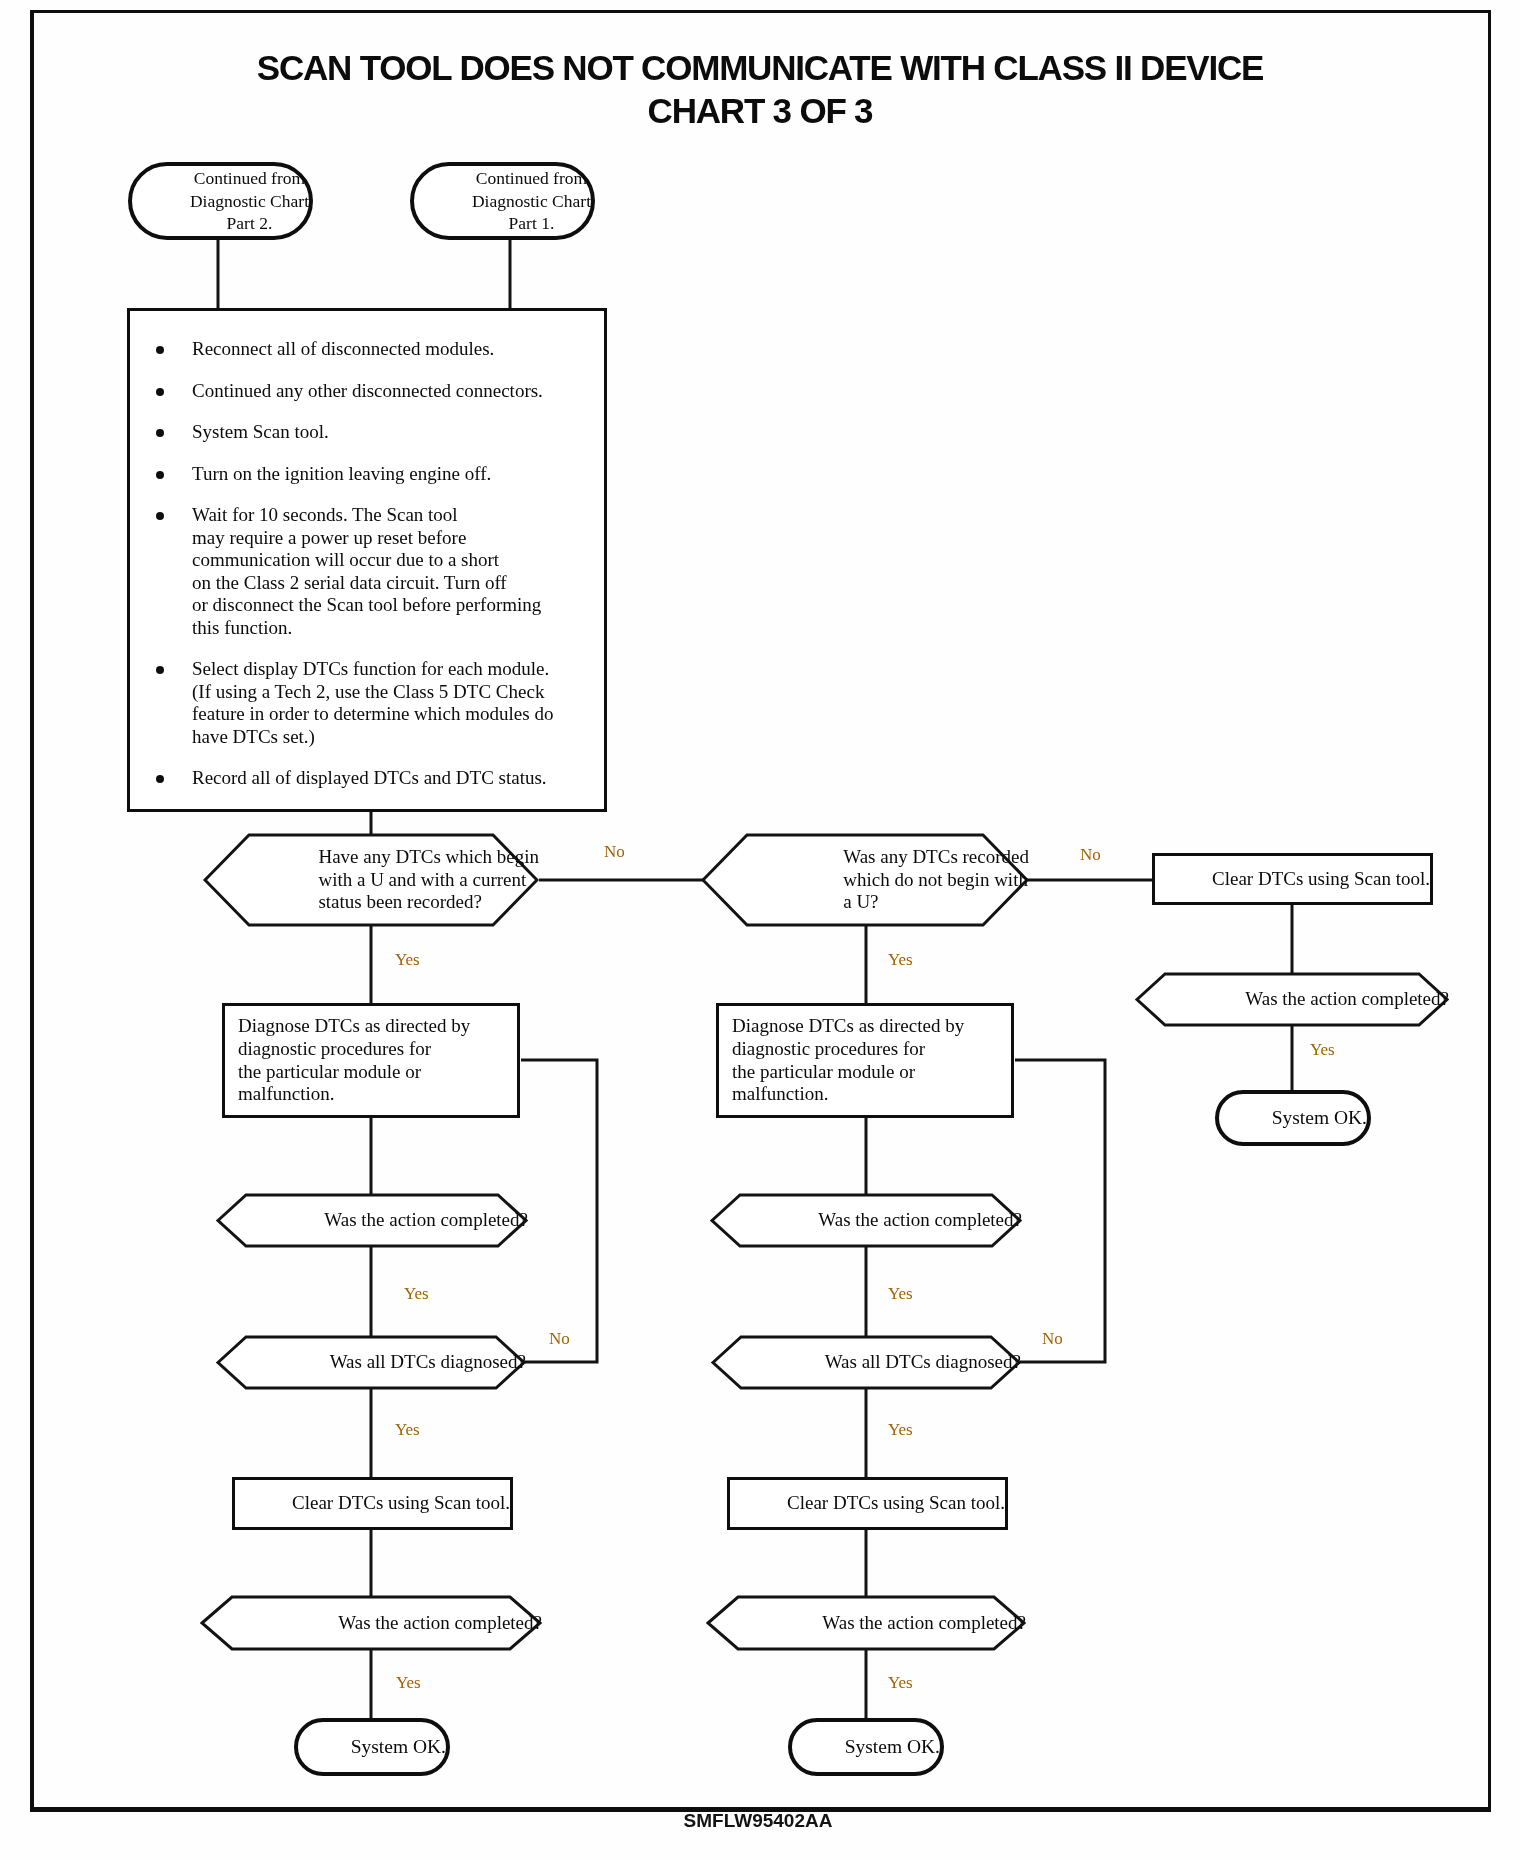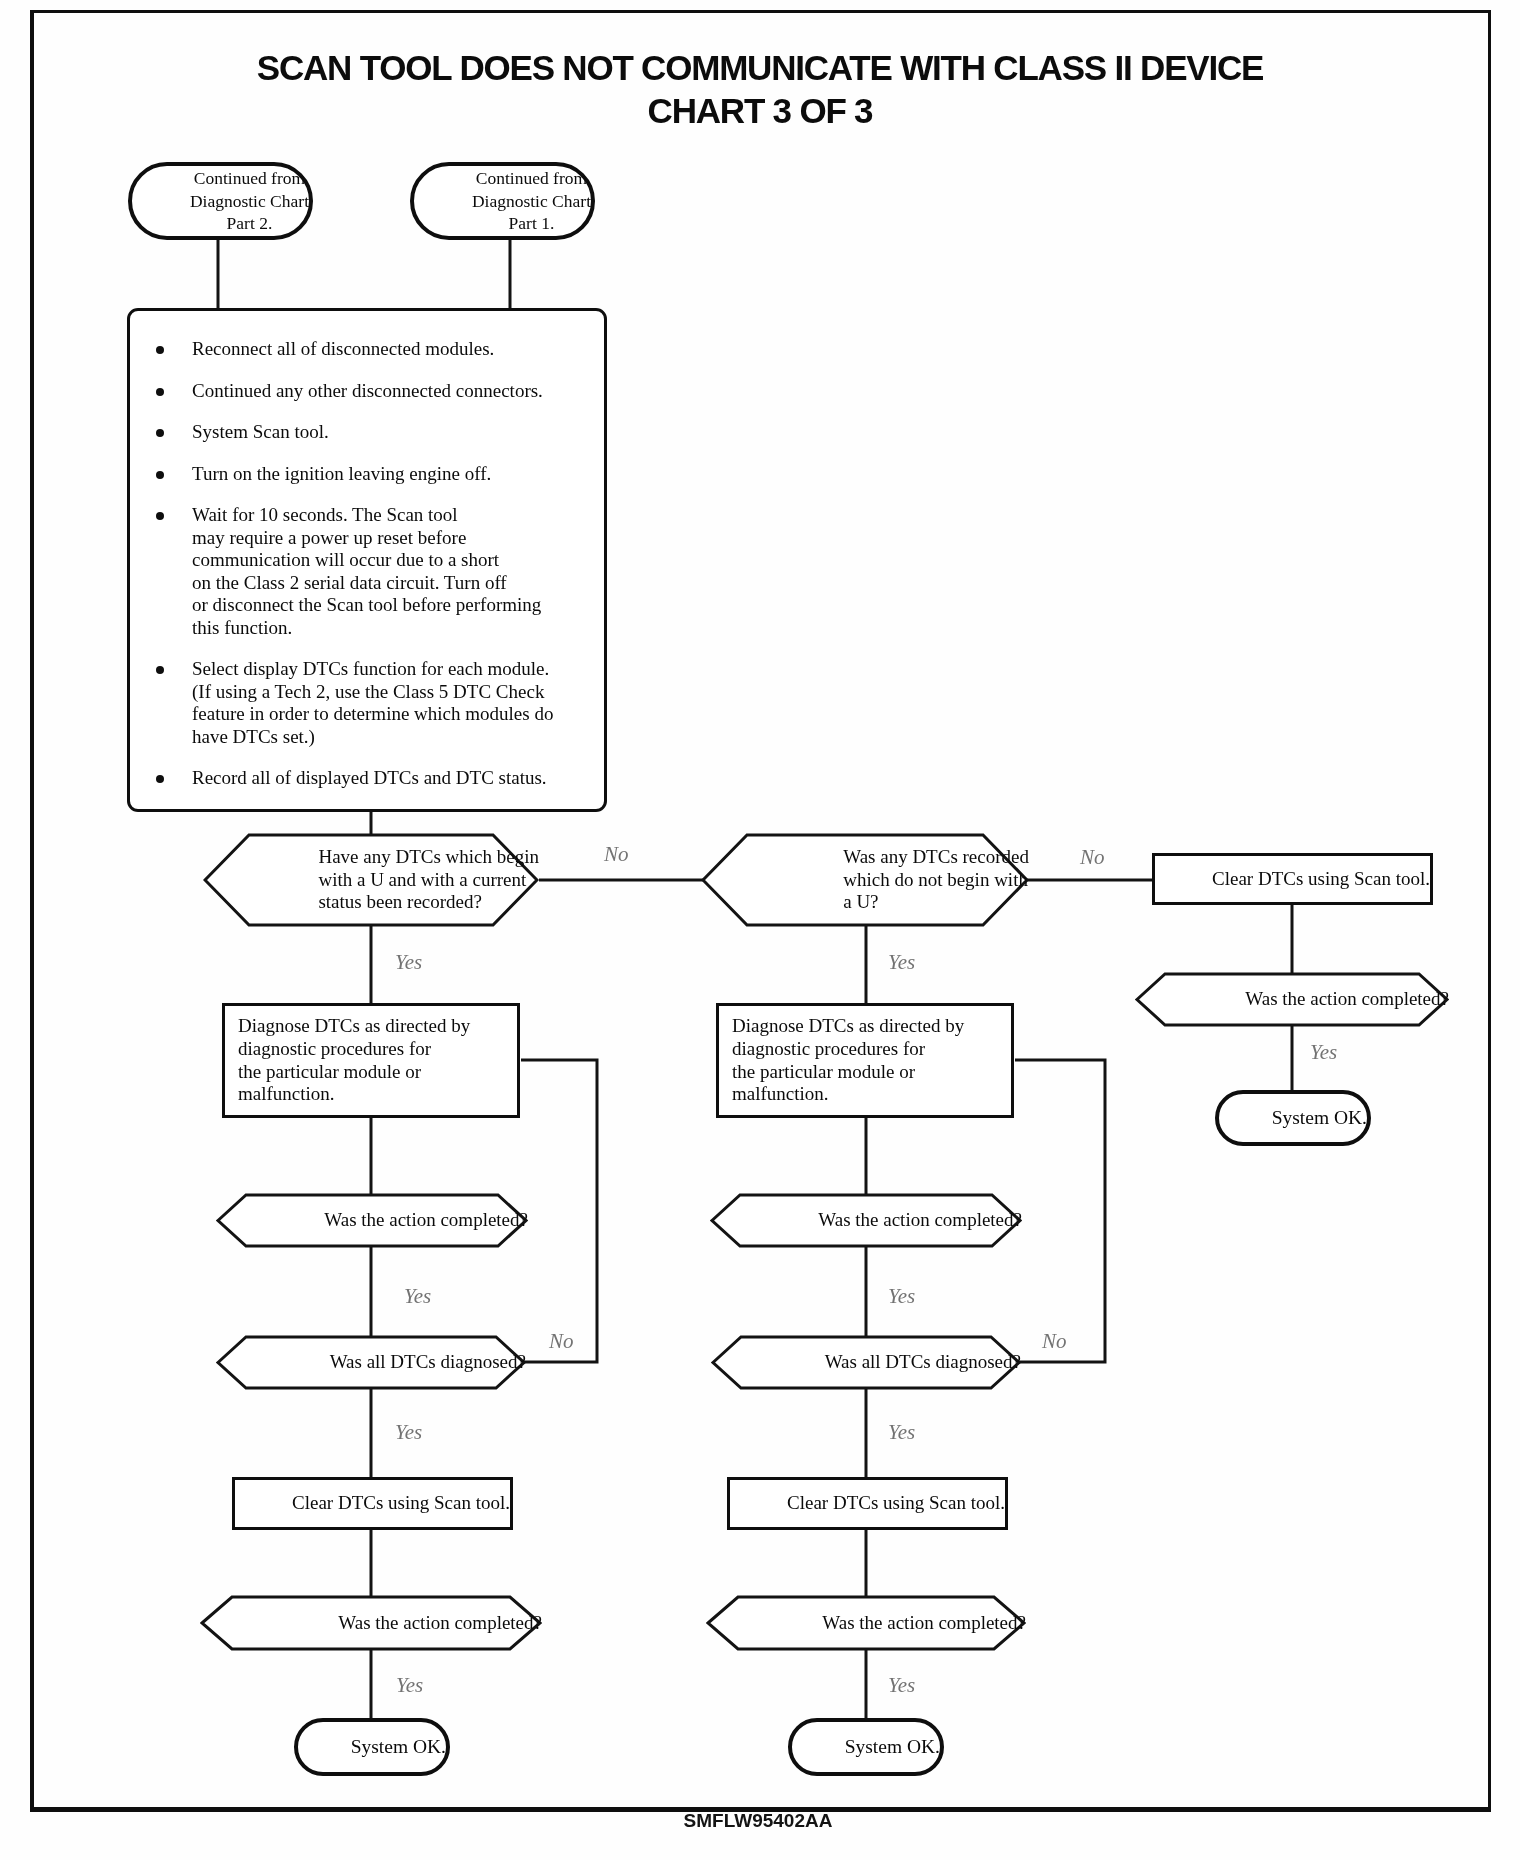--- a/index.html
+++ b/index.html
@@ -24,27 +24,27 @@
   }
   .rect{border:3px solid #0e0e0e;background:#fff;}
   .stadium{border:4px solid #0e0e0e;border-radius:40px;background:#fff;font-size:17.5px;line-height:1.28;}
   .stadium.sysok{border-radius:30px;font-size:19.5px;}
   .hex{background:transparent;}
   .hex .shape{position:absolute;left:0;top:0;width:100%;height:100%;}
   .hex polygon{fill:#ffffff;stroke:#131313;stroke-width:3;}
   .hex .txt{position:relative;}
   .pre{white-space:pre-line;}
   .leftalign{text-align:left;}
-  .steps{align-items:flex-start;justify-content:flex-start;padding:27px 10px 14px 26px;border-radius:11px;}
+  .steps{align-items:flex-start;justify-content:flex-start;padding:27px 10px 14px 26px;}
   .steps ul{list-style:none;margin:0;padding:0;display:flex;flex-direction:column;gap:19px;}
   .steps li{display:flex;gap:28px;align-items:flex-start;}
   .steps .dot{flex:none;width:8px;height:8px;border-radius:50%;background:#0e0e0e;margin-top:8px;}
   .steps .btxt{white-space:pre-line;line-height:1.185;text-align:left;}
   .diag{justify-content:flex-start;padding:8px 8px 8px 13px;}
-  .elabel{position:absolute;font-size:21px;color:#737373;font-style:italic;}
+  .elabel{position:absolute;font-size:17px;color:#a16207;}
   .footer{
     position:absolute;top:1810px;left:30px;width:1456px;text-align:center;
     font-family:"Liberation Sans", sans-serif;font-weight:bold;font-size:19px;color:#141414;
   }
 </style>
 </head>
 <body>
 
 <div id="page">
 

